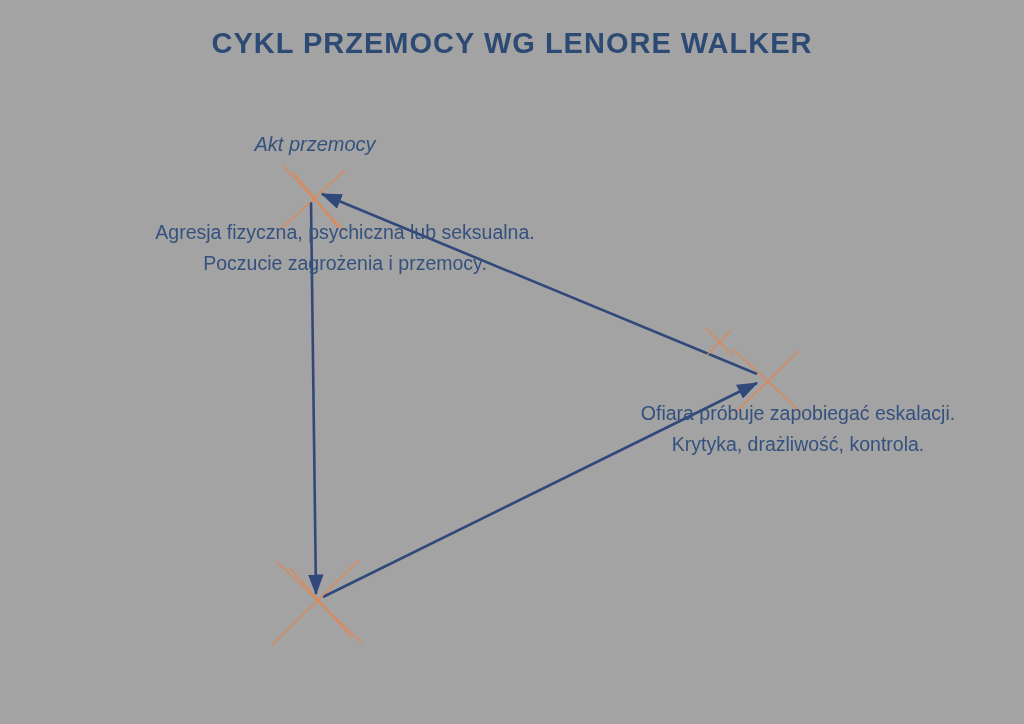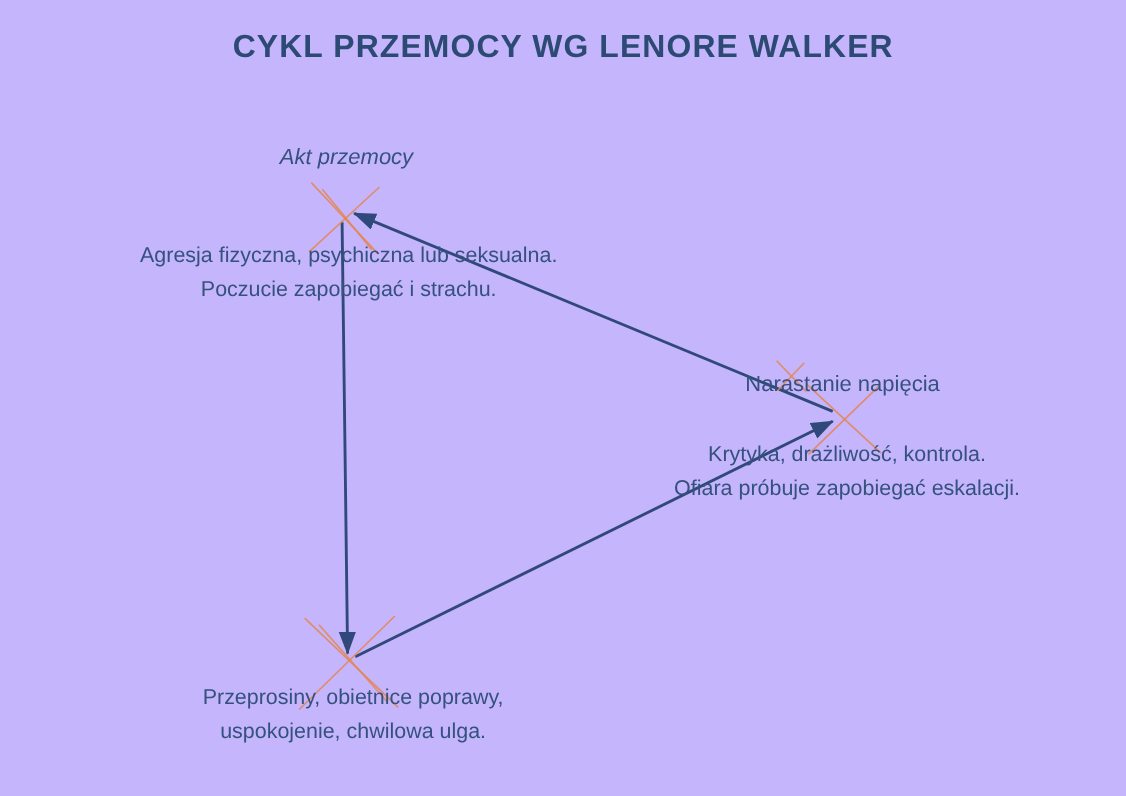--- a/index.html
+++ b/index.html
@@ -3,21 +3,21 @@
 <meta charset="utf-8">
 <style>
   html, body {
     margin: 0;
     padding: 0;
   }
   .canvas {
     position: relative;
     width: 1024px;
     height: 724px;
-    background: #c4b5fd;
+    background: #a3a3a3;
     font-family: "Liberation Sans", sans-serif;
     overflow: hidden;
   }
   .title {
     position: absolute;
     top: 27px;
     left: 0;
     width: 100%;
     text-align: center;
     font-size: 29px;
@@ -33,20 +33,21 @@
     color: #35517e;
   }
   .node-desc {
     position: absolute;
     transform: translateX(-50%);
     text-align: center;
     font-size: 19.5px;
     line-height: 31px;
     color: #35517e;
     white-space: nowrap;
+    margin-left: 28px;
   }
   #label-akt   { left: 315px; top: 144px; font-style: italic; }
   #desc-akt    { left: 317px; top: 217px; }
   #label-nar   { left: 766px; top: 350px; }
   #desc-nar    { left: 770px; top: 398px; }
   #label-faza  { left: 339px; top: 558px; }
   #desc-faza   { left: 321px; top: 619px; }
   svg.overlay {
     position: absolute;
     left: 0;
@@ -103,27 +104,22 @@
     <g>
       <line class="cross" x1="277" y1="562" x2="362" y2="643"></line>
       <line class="cross" x1="359" y1="560" x2="272" y2="645"></line>
       <line class="cross" x1="290" y1="568" x2="352" y2="638"></line>
     </g>
   </svg>
 
   <div class="node-label" id="label-akt">Akt przemocy</div>
   <div class="node-desc" id="desc-akt">
     <div>Agresja fizyczna, psychiczna lub seksualna.</div>
-    <div>Poczucie zapobiegać i strachu.</div>
+    <div>Poczucie zagrożenia i przemocy.</div>
   </div>
 
-  <div class="node-label" id="label-nar">Narastanie napięcia</div>
   <div class="node-desc" id="desc-nar">
+    <div>Ofiara próbuje zapobiegać eskalacji.</div>
     <div>Krytyka, drażliwość, kontrola.</div>
-    <div>Ofiara próbuje zapobiegać eskalacji.</div>
   </div>
 
-  <div class="node-desc" id="desc-faza">
-    <div>Przeprosiny, obietnice poprawy,</div>
-    <div>uspokojenie, chwilowa ulga.</div>
-  </div>
 
 </div>
 
 </body></html>

